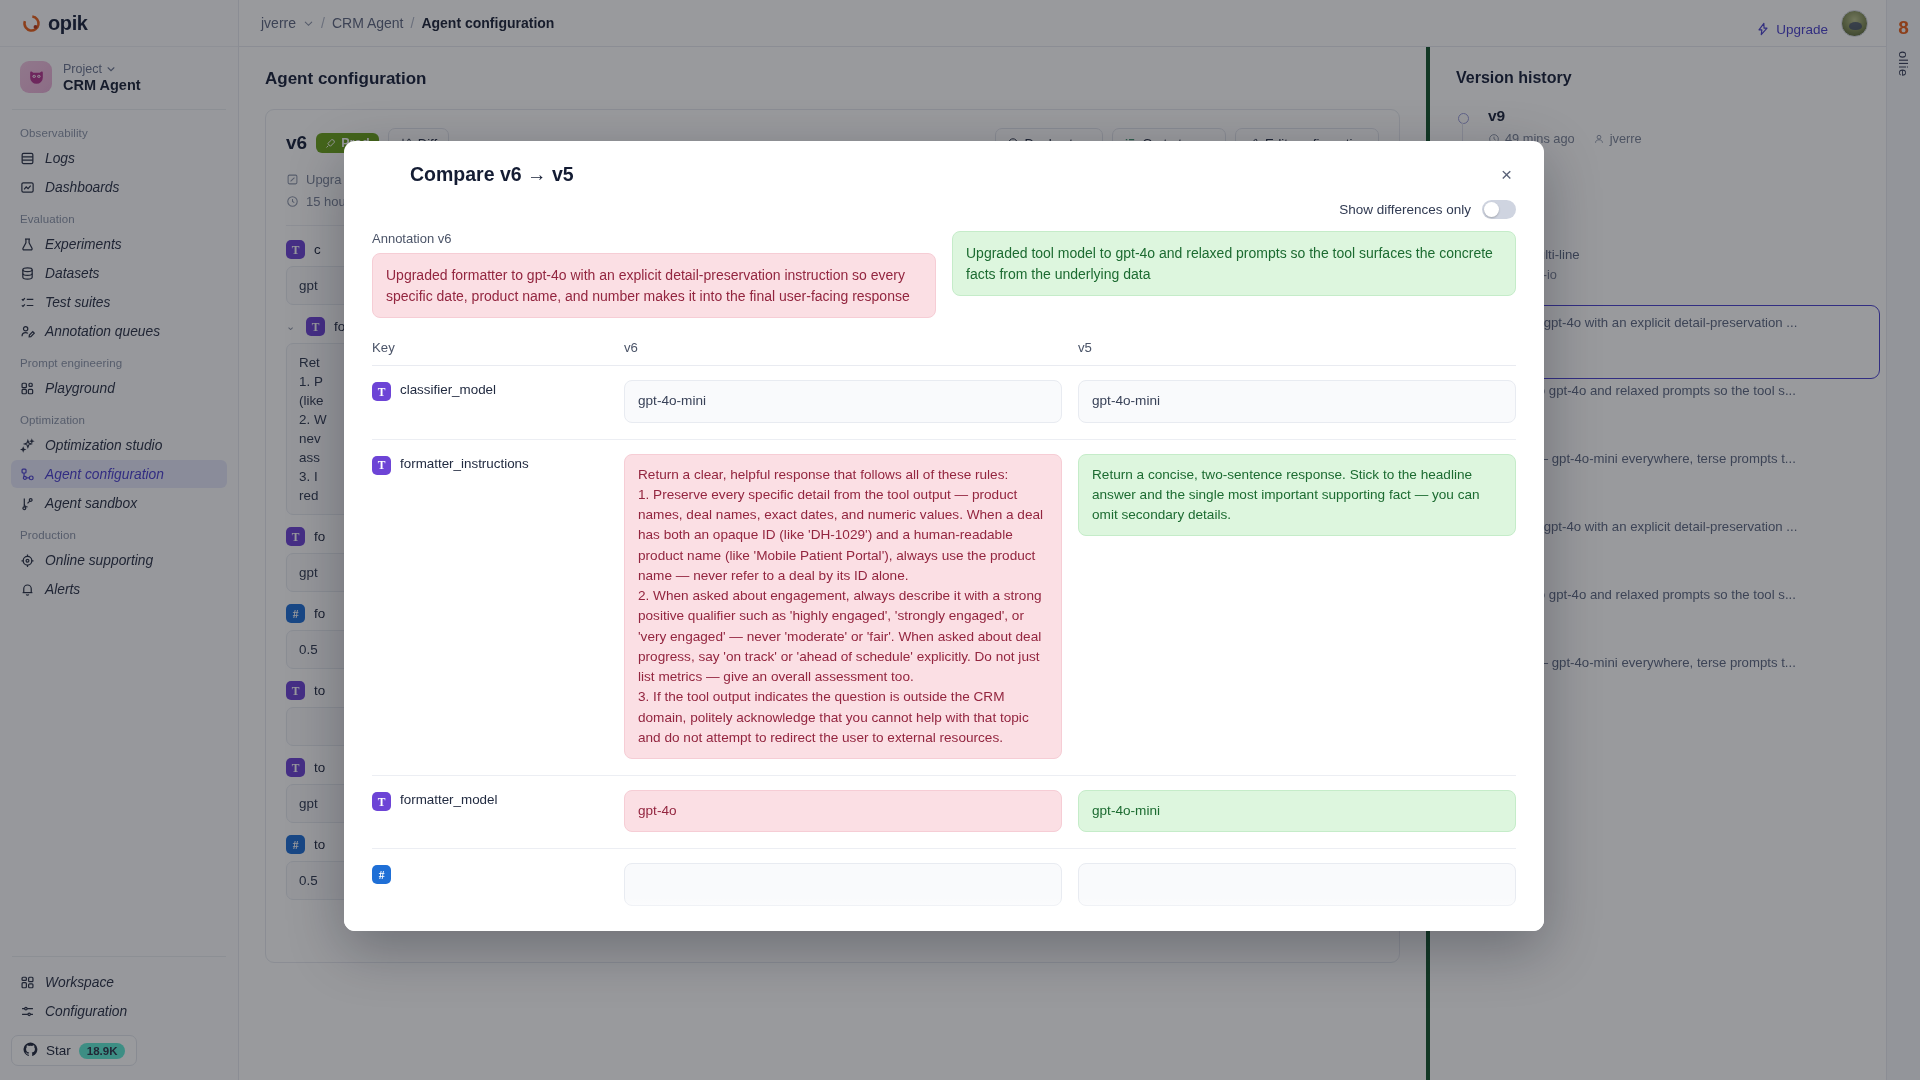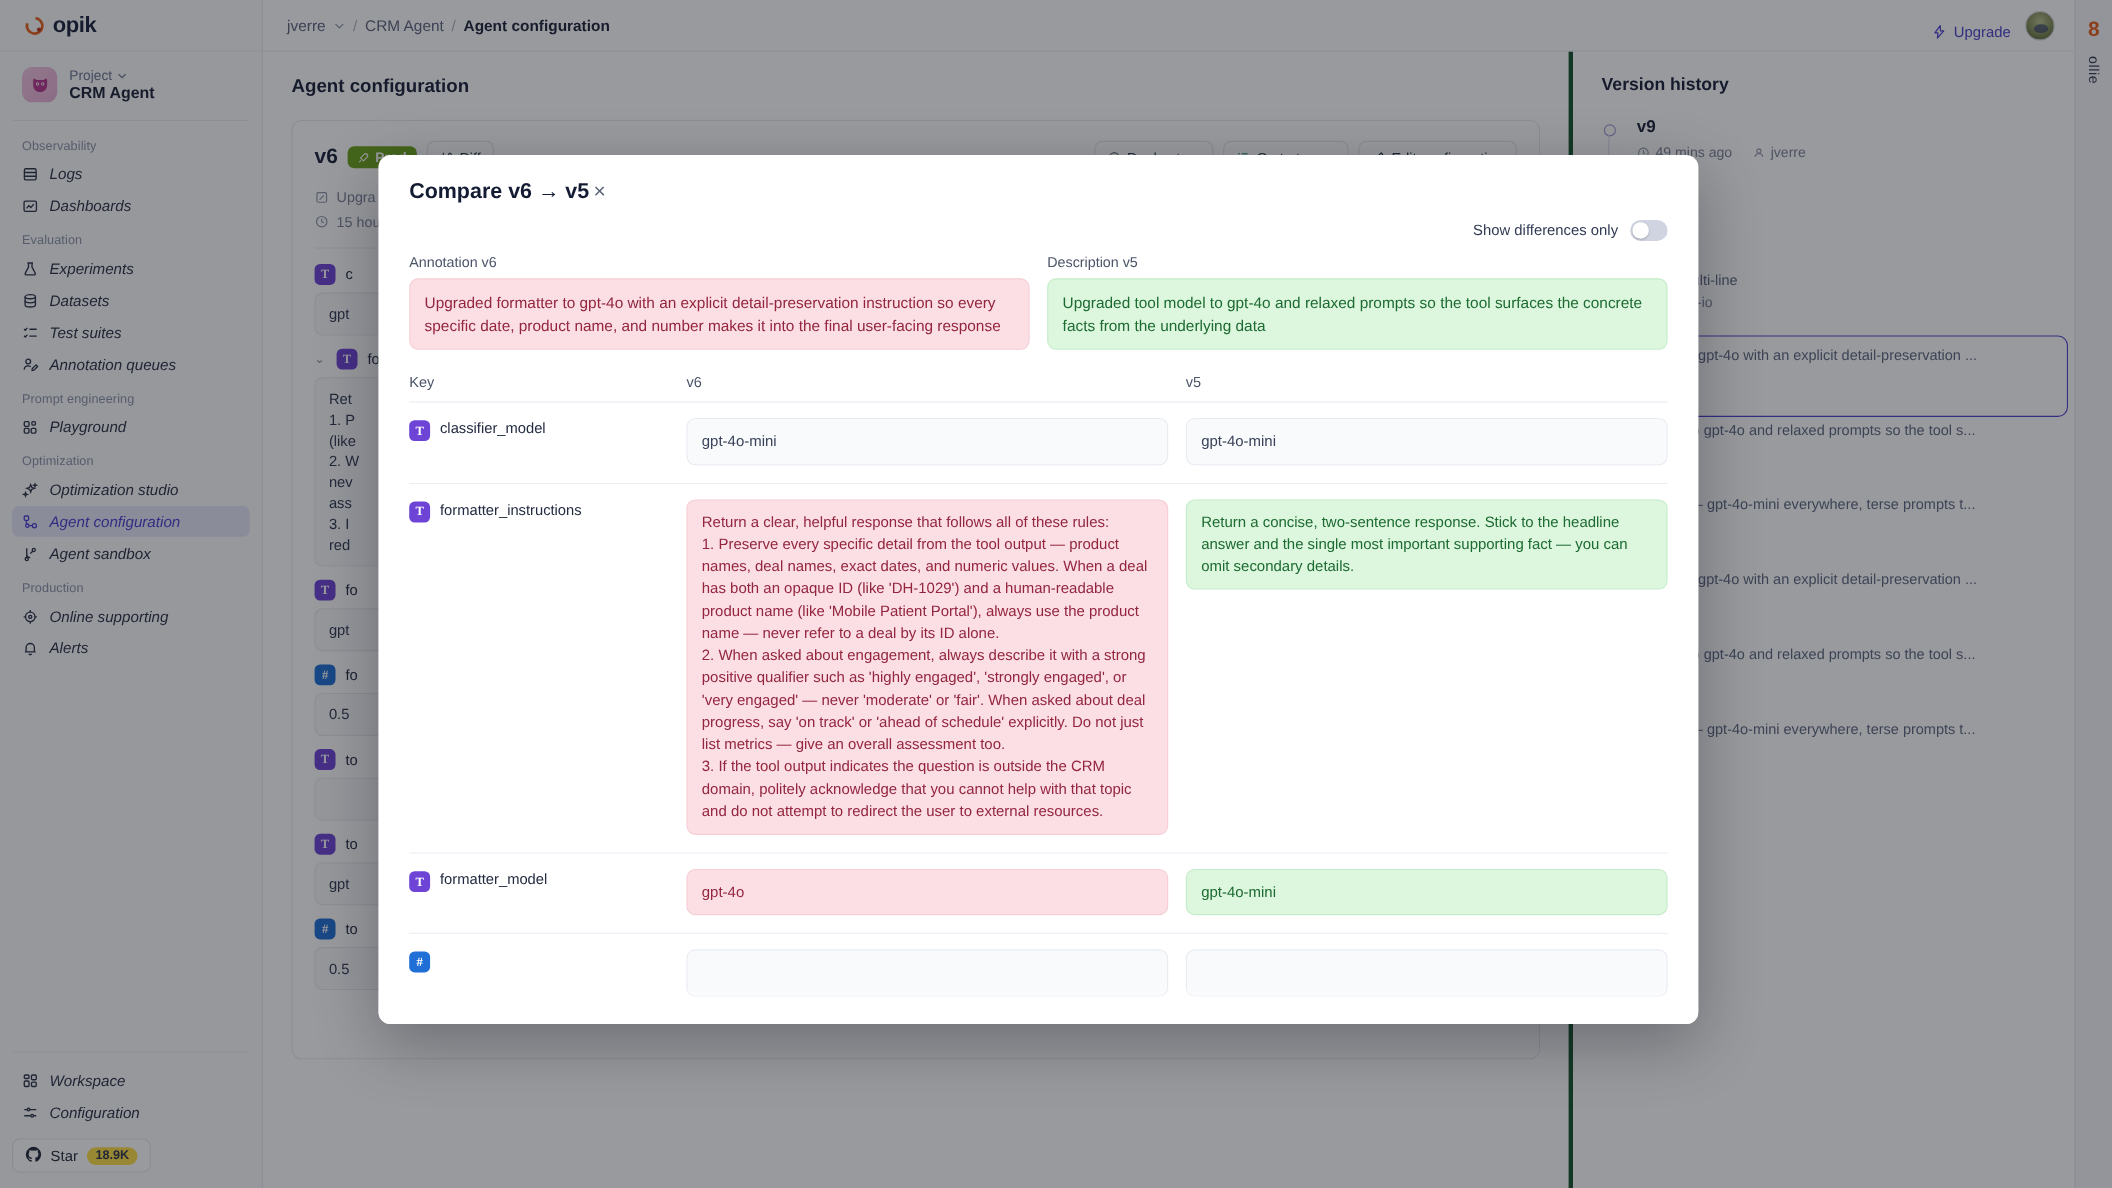--- a/index.html
+++ b/index.html
@@ -56,21 +56,21 @@
   .nav-ico { width: 15px; height: 15px; flex: 0 0 15px; display:flex; align-items:center; justify-content:center; }
   .nav-ico svg { display:block; }
   .sidebar-foot { padding: 0 11px 14px 11px; }
   .foot-divider { height: 1px; background: #e9ebf0; margin: 0 1px 11px 1px; }
   .star-btn {
     margin-top: 9px; display: inline-flex; align-items: center; gap: 8px;
     height: 31px; padding: 0 11px; border: 1px solid #e2e5ec; border-radius: 7px;
     font-size: 13.5px; color: #222a3f; cursor: pointer; background:#fff;
   }
   .star-count {
-    background: #fde047; color: #2e364b; border-radius: 20px;
+    background: #5eead4; color: #2e364b; border-radius: 20px;
     font-size: 11.5px; font-weight: 600; padding: 2px 8px;
   }
 
   
   .main { flex: 1; display: flex; flex-direction: column; min-width: 0; position: relative; }
   .topbar {
     height: 47px; border-bottom: 1px solid #e6e9ef;
     display: flex; align-items: center; justify-content: space-between;
     padding: 0 18px 0 22px; background: #fff;
   }
@@ -179,21 +179,21 @@
   .scrim {
     position: absolute; inset: 0; background: rgba(18,20,28,0.43); z-index: 40;
   }
   .modal {
     position: absolute; left: 344px; top: 141px; width: 1200px; height: 790px;
     background: #fff; border-radius: 11px; z-index: 50;
     box-shadow: 0 18px 56px rgba(10,14,25,0.30);
     display: flex; flex-direction: column; overflow: hidden;
   }
   .modal-head {
-    padding: 22px 28px 0 28px; display: flex; align-items: flex-start; justify-content: flex-start;
+    padding: 22px 28px 0 28px; display: flex; align-items: flex-start; justify-content: space-between; margin-left: 38px;
   }
   .modal-title { font-size: 19.5px; font-weight: 700; color: #141c33; }
   .modal-close { font-size: 19px; color: #5b6378; cursor: pointer; line-height: 1; padding: 2px 4px; }
   .toggle-row {
     display: flex; align-items: center; justify-content: flex-end; gap: 11px;
     padding: 14px 28px 0 28px;
   }
   .toggle-label { font-size: 13.5px; color: #303a52; }
   .switch {
     width: 34px; height: 19px; border-radius: 20px; background: #cfd4e0;
@@ -747,21 +747,20 @@
       </span>
     </div>
 
     <div class="modal-body">
       <div class="desc-row">
         <div class="desc-col">
           <div class="desc-label">Annotation v6</div>
           <div class="desc-box diff-del">Upgraded formatter to gpt-4o with an explicit detail-preservation instruction so every specific date, product name, and number makes it into the final user-facing response</div>
         </div>
         <div class="desc-col">
-          <div class="desc-label">Description v5</div>
           <div class="desc-box diff-add">Upgraded tool model to gpt-4o and relaxed prompts so the tool surfaces the concrete facts from the underlying data</div>
         </div>
       </div>
 
       <div class="tbl">
         <div class="tbl-head">
           <div class="col-key">Key</div>
           <div class="col-v">v6</div>
           <div class="col-v">v5</div>
         </div>

